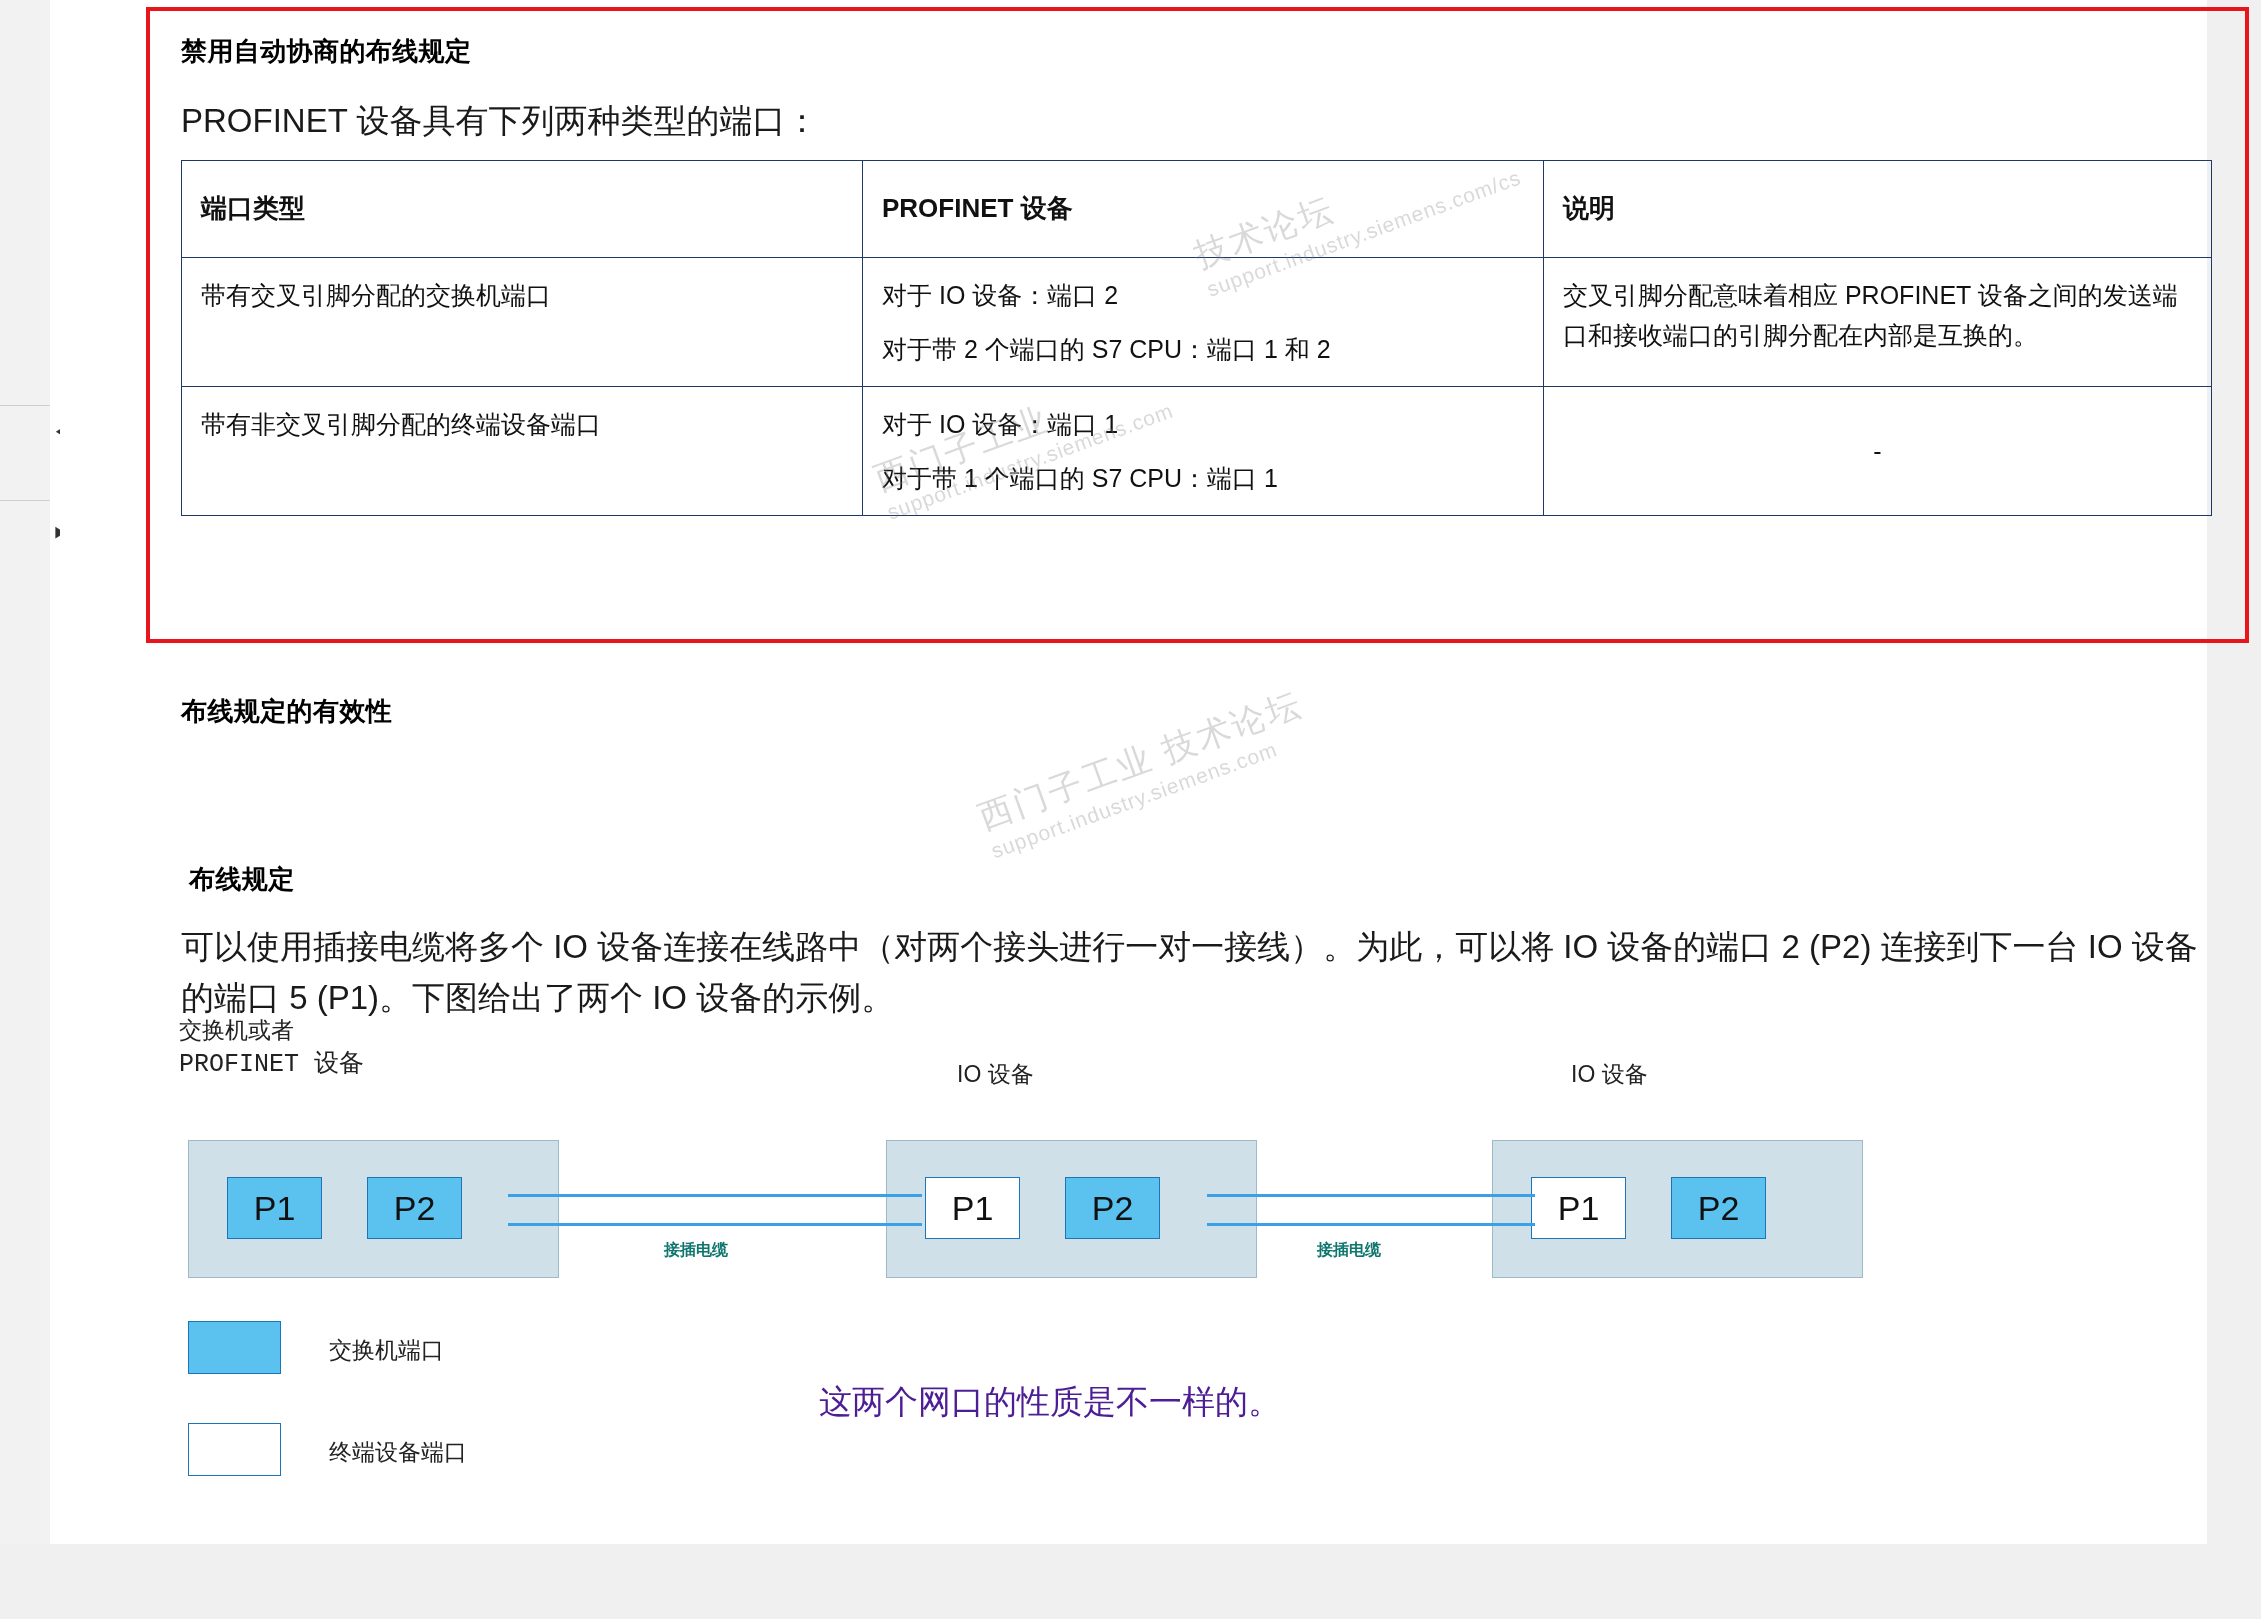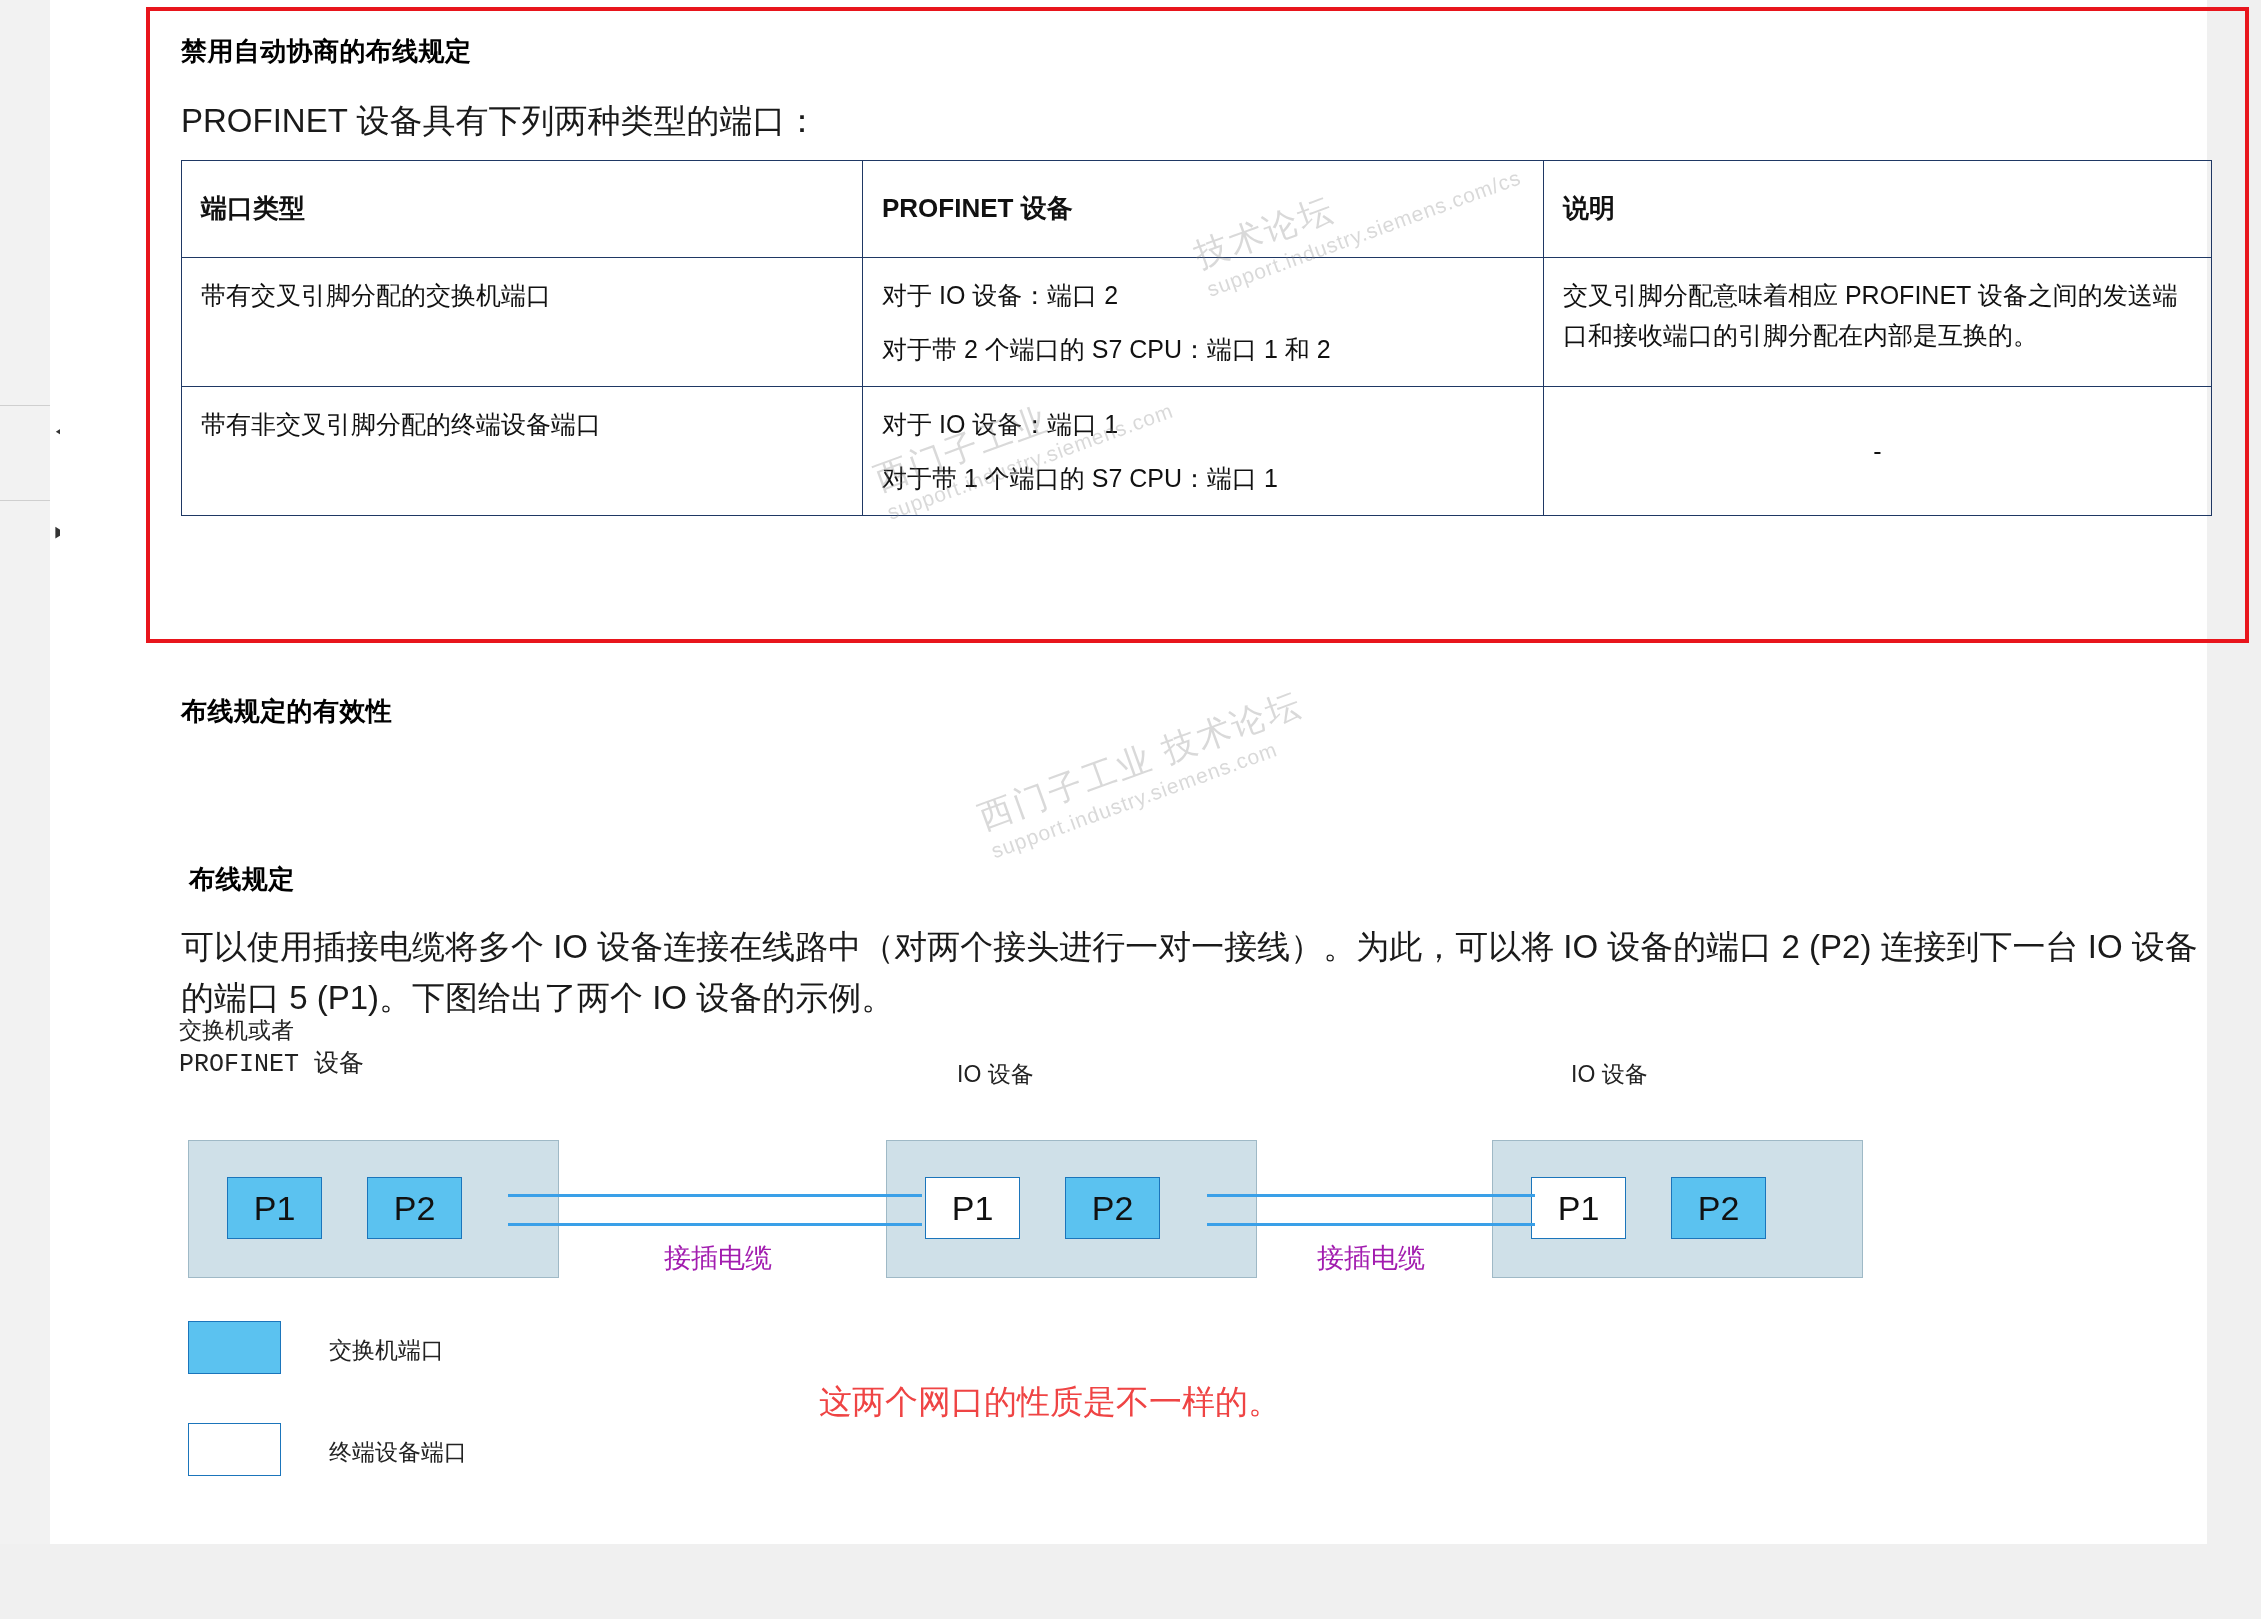--- a/index.html
+++ b/index.html
@@ -179,40 +179,41 @@
   }
   .port.switch { background: #5bc2f0; }
   .port.end { background: #ffffff; }
   .cable {
     position: absolute;
     height: 3.4px;
     background: #3aa0e8;
   }
   .cable-label {
     position: absolute;
-    font-size: 27px;
-    color: #a21caf;
+    font-size: 16px;
+    color: #0f766e;
+    font-weight: bold;
   }
   .legend-box {
     position: absolute;
     width: 93px;
     height: 53px;
     box-sizing: border-box;
     border: 1.7px solid #1b75bb;
   }
   .legend-box.switch { background: #5bc2f0; }
   .legend-box.end { background: #ffffff; }
   .legend-label {
     position: absolute;
     font-size: 23px;
     color: #222;
   }
   .annotation {
     position: absolute;
-    color: #ef4444;
+    color: #4c1d95;
     font-size: 33px;
     font-weight: 500;
   }
 </style>
 </head>
 <body>
 
 <div class="page">
 
   <div class="left-gutter"></div>

